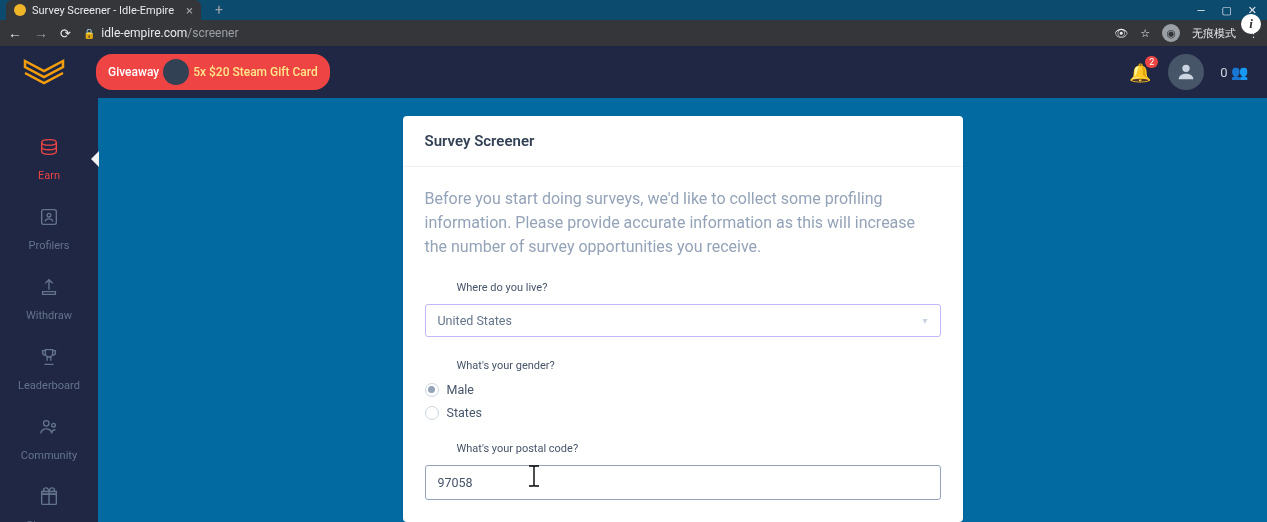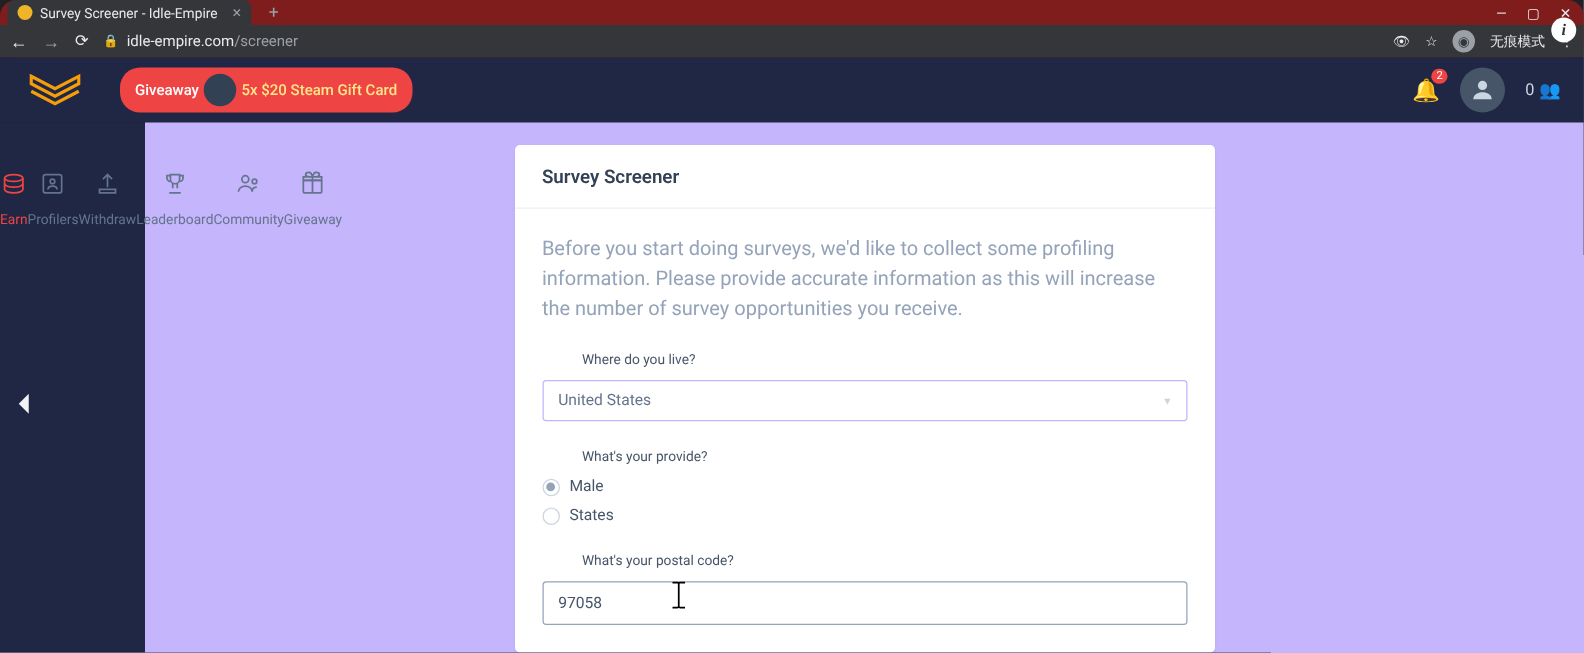--- a/index.html
+++ b/index.html
@@ -1,19 +1,19 @@
 <!DOCTYPE html>
 <html><head>
 <meta charset="utf-8">
 <style>
 * { margin: 0; padding: 0; box-sizing: border-box; font-family: -apple-system, BlinkMacSystemFont, "Segoe UI", Roboto, sans-serif; }
 body { background: #202124; width: 1267px; height: 522px; overflow: hidden; }
 
 
-.chrome-top { background: #7f1d1d; border-radius: 13px; }
+.chrome-top { background: #0c4a6e; }
 .tab-bar { display: flex; align-items: center; height: 20px; padding-left: 6px; }
 .tab { display: flex; align-items: center; gap: 6px; background: #35363a; color: #e8eaed; font-size: 11px; padding: 3px 8px; border-radius: 6px 6px 0 0; height: 20px; }
 .tab-favicon { width: 12px; height: 12px; background: #f0b429; border-radius: 50%; }
 .tab-close { color: #9aa0a6; font-size: 13px; margin-left: 6px; }
 .new-tab { color: #9aa0a6; margin-left: 14px; font-size: 14px; }
 .win-controls { margin-left: auto; display: flex; gap: 16px; color: #e8eaed; font-size: 11px; padding-right: 10px; }
 
 .addr-bar { display: flex; align-items: center; height: 26px; background: #35363a; padding: 0 8px; gap: 12px; }
 .nav-arrow { color: #9aa0a6; font-size: 14px; }
 .nav-arrow.active { color: #e8eaed; }
@@ -35,28 +35,28 @@
 .header-right { margin-left: auto; display: flex; align-items: center; gap: 16px; }
 .bell-wrap { position: relative; }
 .bell { color: #64748b; font-size: 18px; }
 .notif-badge { position: absolute; top: -6px; right: -6px; background: #ef4444; color: #fff; font-size: 9px; border-radius: 8px; padding: 1px 4px; }
 .avatar { width: 36px; height: 36px; border-radius: 50%; background: #475569; display: flex; align-items: center; justify-content: center; color: #cbd5e1; }
 .points { color: #cbd5e1; font-size: 13px; display: flex; align-items: center; gap: 4px; }
 .points-icon { color: #f59e0b; font-size: 14px; }
 
 
 .main-area { display: flex; height: 424px; }
-.sidebar { width: 116px; background: #1f2744; display: flex; padding-top: 26px; }
+.sidebar { width: 98px; background: #1f2744; display: flex; flex-direction: column; padding-top: 26px; }
 .side-item { display: flex; flex-direction: column; align-items: center; gap: 6px; padding: 12px 0; color: #64748b; font-size: 11px; position: relative; }
 .side-item.active { color: #ef4444; }
 .side-item.active::after { content: ''; position: absolute; right: -1px; top: 50%; transform: translateY(-50%); width: 0; height: 0; border-right: 8px solid #f1f2f4; border-top: 8px solid transparent; border-bottom: 8px solid transparent; }
 .side-icon { font-size: 20px; }
 
 
-.content { flex: 1; background: #c4b5fd; display: flex; justify-content: center; padding-top: 18px; overflow: hidden; }
+.content { flex: 1; background: #0369a1; display: flex; justify-content: center; padding-top: 18px; overflow: hidden; }
 .card { width: 560px; background: #fff; border-radius: 4px; box-shadow: 0 1px 3px rgba(0,0,0,.05); }
 .card-header { padding: 16px 22px; border-bottom: 1px solid #eef0f3; }
 .card-title { color: #334155; font-size: 15px; font-weight: 600; }
 .card-body { padding: 20px 22px 30px; }
 .intro { color: #94a3b8; font-size: 16px; line-height: 1.5; margin-bottom: 22px; }
 .q-label { color: #475569; font-size: 11px; margin-bottom: 10px; margin-left: 32px; }
 .field-group { margin-bottom: 22px; }
 
 .select { border: 1px solid #c4b5fd; border-radius: 3px; padding: 8px 12px; color: #64748b; font-size: 12.5px; display: flex; align-items: center; justify-content: space-between; }
 .select-chevron { color: #cbd5e1; font-size: 10px; }
@@ -207,21 +207,21 @@
 
         <div class="field-group">
           <div class="q-label">Where do you live?</div>
           <div class="select">
             <span>United States</span>
             <span class="select-chevron">▾</span>
           </div>
         </div>
 
         <div class="field-group">
-          <div class="q-label">What's your provide?</div>
+          <div class="q-label">What's your gender?</div>
           <div class="radio-option">
             <span class="radio-circle checked"></span>
             <span>Male</span>
           </div>
           <div class="radio-option">
             <span class="radio-circle"></span>
             <span>States</span>
           </div>
         </div>
 

